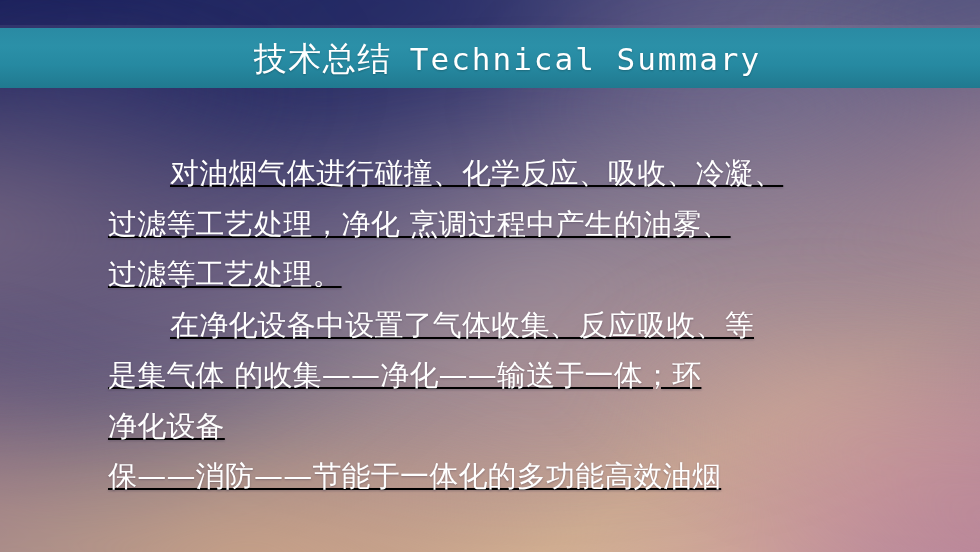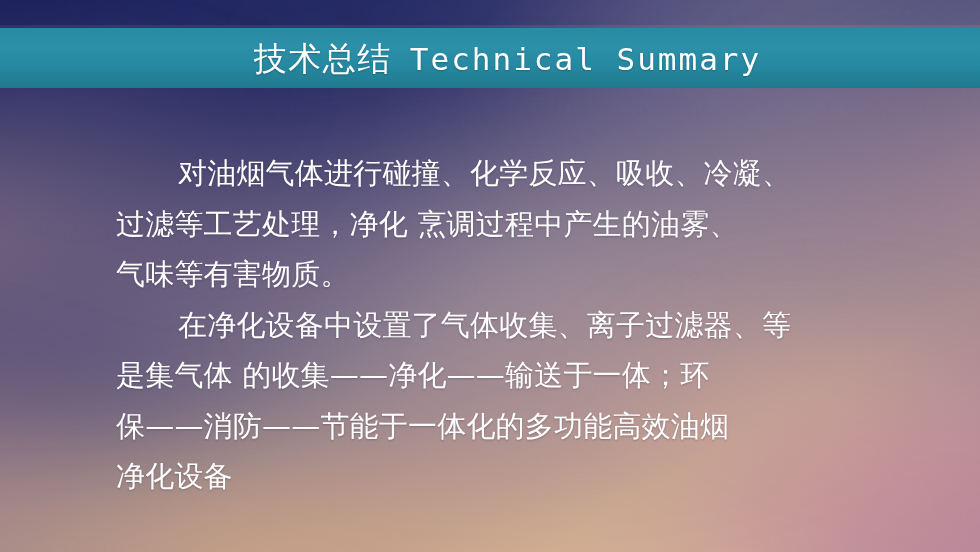--- a/index.html
+++ b/index.html
@@ -105,24 +105,25 @@
   }
   .title-en {
     font-family: "DejaVu Sans Mono", "Liberation Mono", monospace;
     font-size: 31px;
     letter-spacing: 2px;
   }
 
   
   .body-block {
     position: absolute;
-    left: 116px;
+    left: 108px;
     top: 154px;
     width: 790px;
     z-index: 2;
+    text-decoration: underline;
   }
   .para {
     margin: 0;
     color: #ffffff;
     font-family: "DejaVu Sans", "Liberation Sans", sans-serif;
     font-size: 29px;
     font-weight: 400;
     line-height: 38.5px;
     letter-spacing: 0.2px;
     text-shadow: 0 1px 2px rgba(60,50,70,0.35);
@@ -143,21 +144,21 @@
   <div class="bg-blob blob-c"></div>
 
   <div class="title-band">
     <div class="title-text"><span>技术总结 </span><span class="title-en">Technical Summary</span></div>
   </div>
 
   <div class="body-block">
 
     <p class="para"><span class="indent"></span><span>对油烟气体进行碰撞、化学反应、吸收、冷凝、</span></p>
     <p class="para"><span>过滤等工艺处理，净化 烹调过程中产生的油雾、</span></p>
-    <p class="para"><span>气味等有害物质。</span></p>
+    <p class="para"><span>过滤等工艺处理。</span></p>
 
-    <p class="para"><span class="indent"></span><span>在净化设备中设置了气体收集、离子过滤器、等</span></p>
+    <p class="para"><span class="indent"></span><span>在净化设备中设置了气体收集、反应吸收、等</span></p>
     <p class="para"><span>是集气体 的收集——净化——输送于一体；环</span></p>
+    <p class="para"><span>净化设备</span></p>
     <p class="para"><span>保——消防——节能于一体化的多功能高效油烟</span></p>
-    <p class="para"><span>净化设备</span></p>
 
   </div>
 </div>
 
 </body></html>

